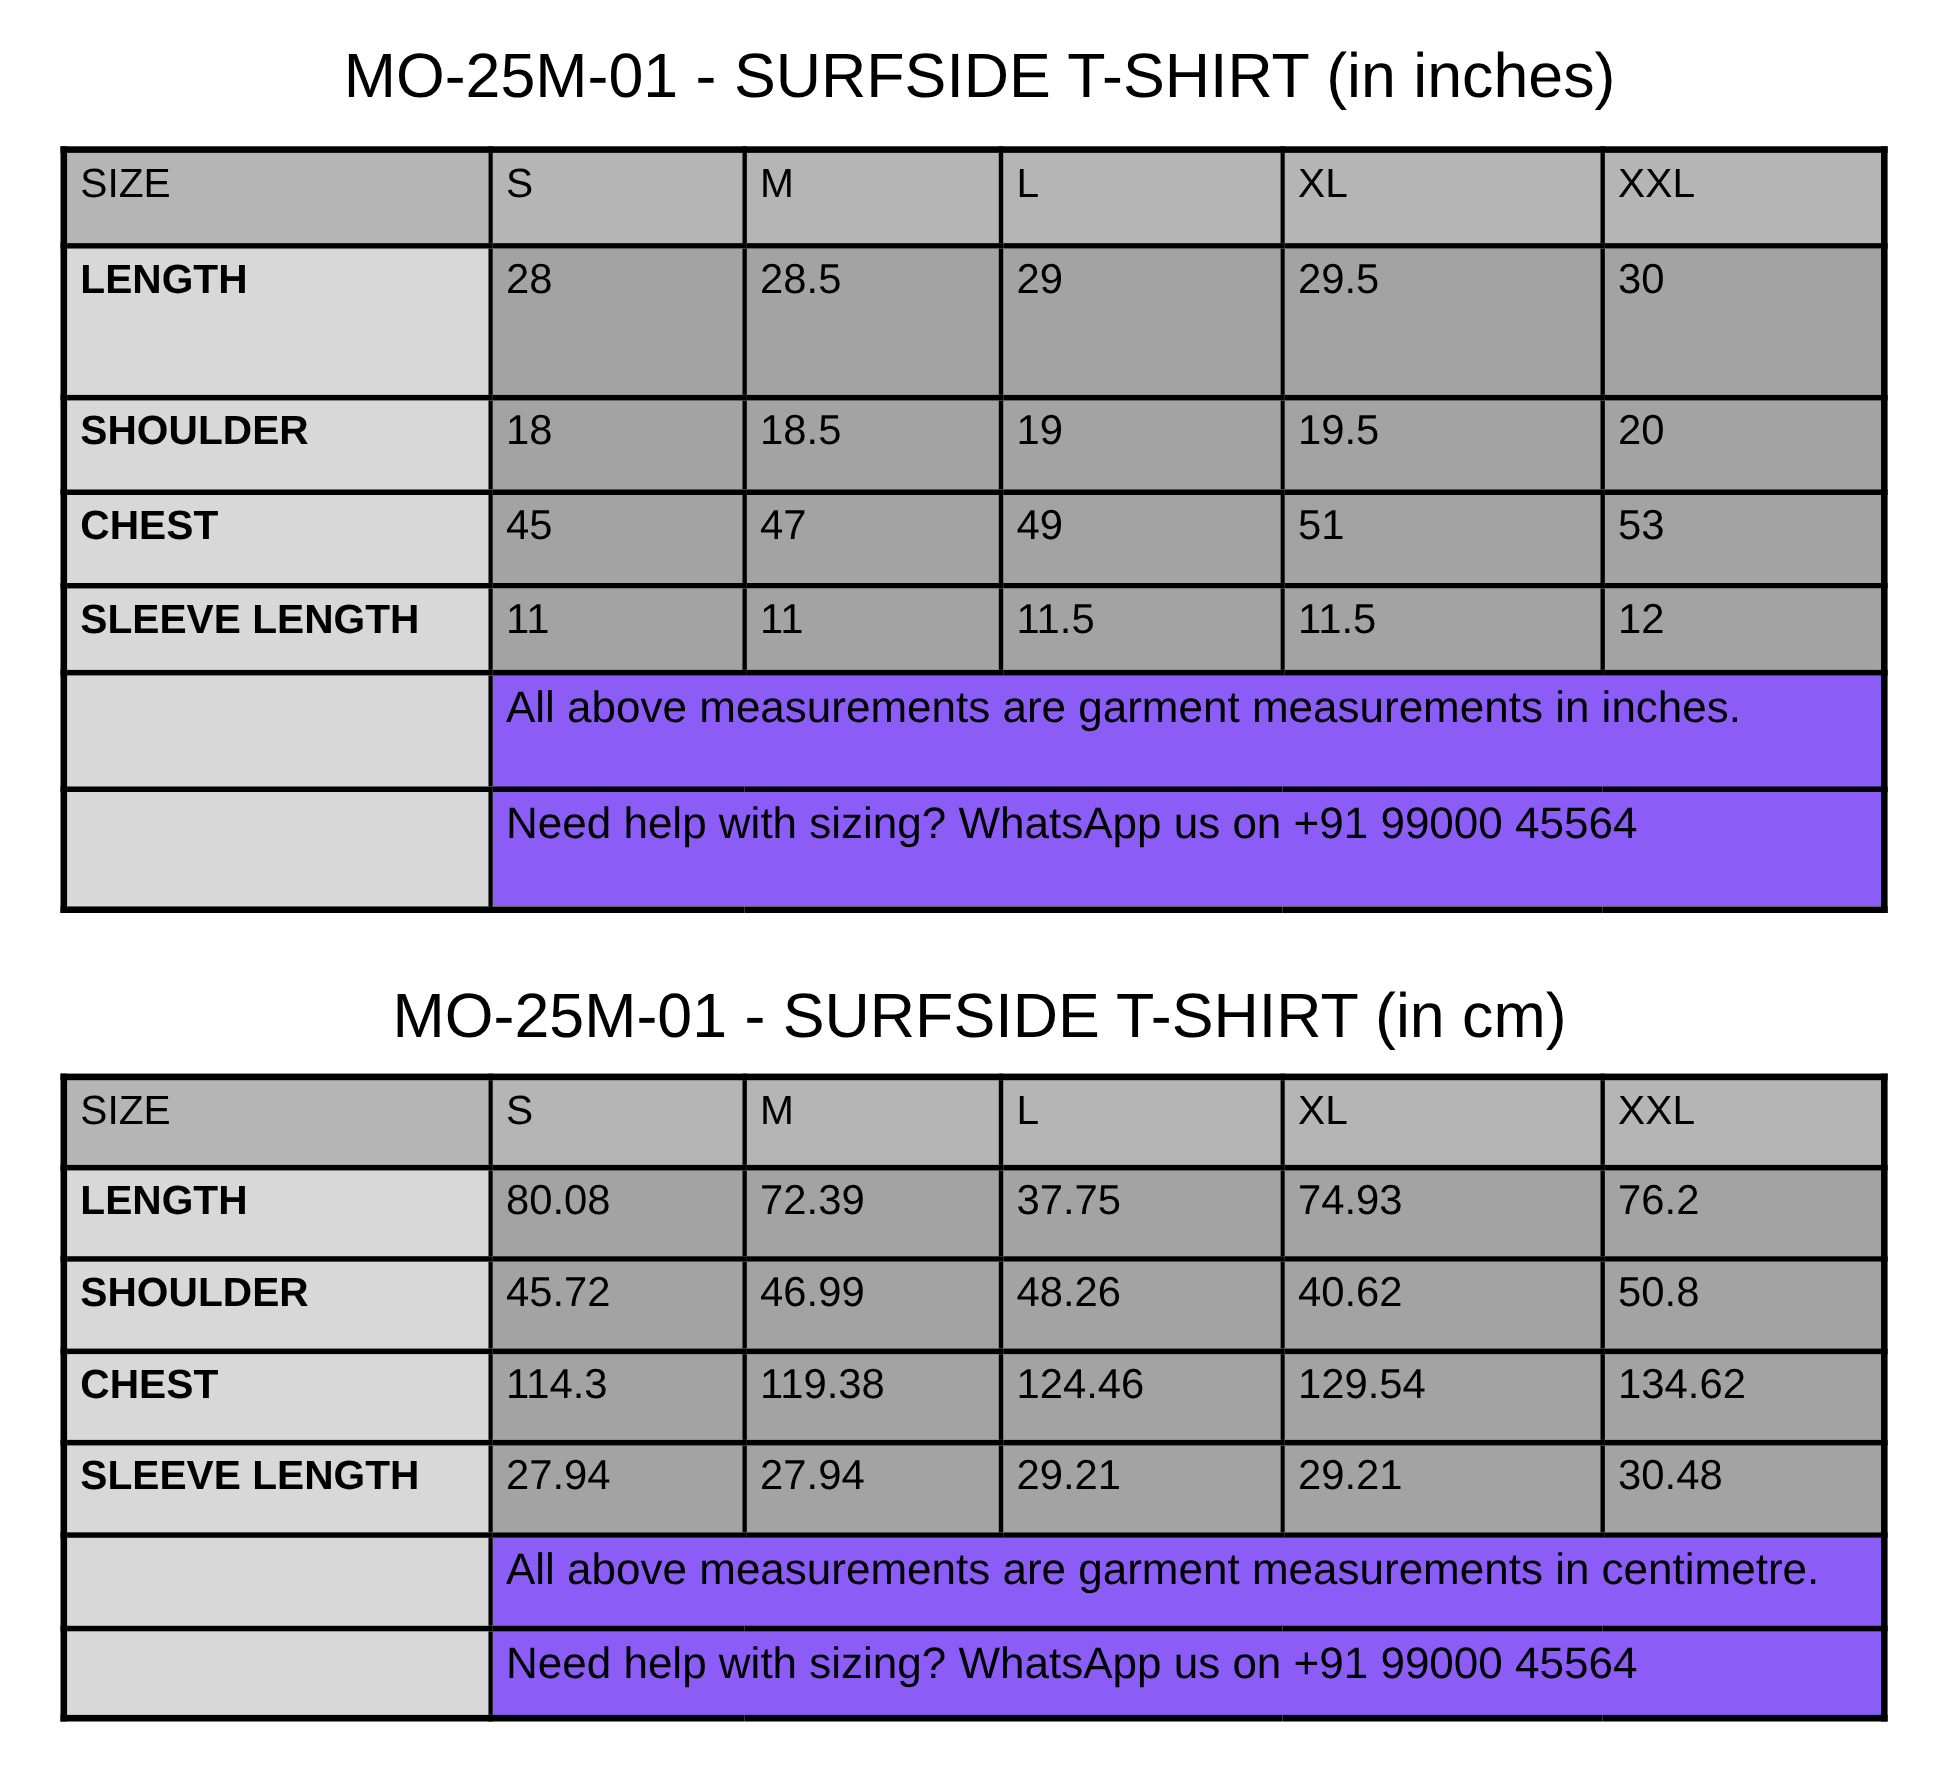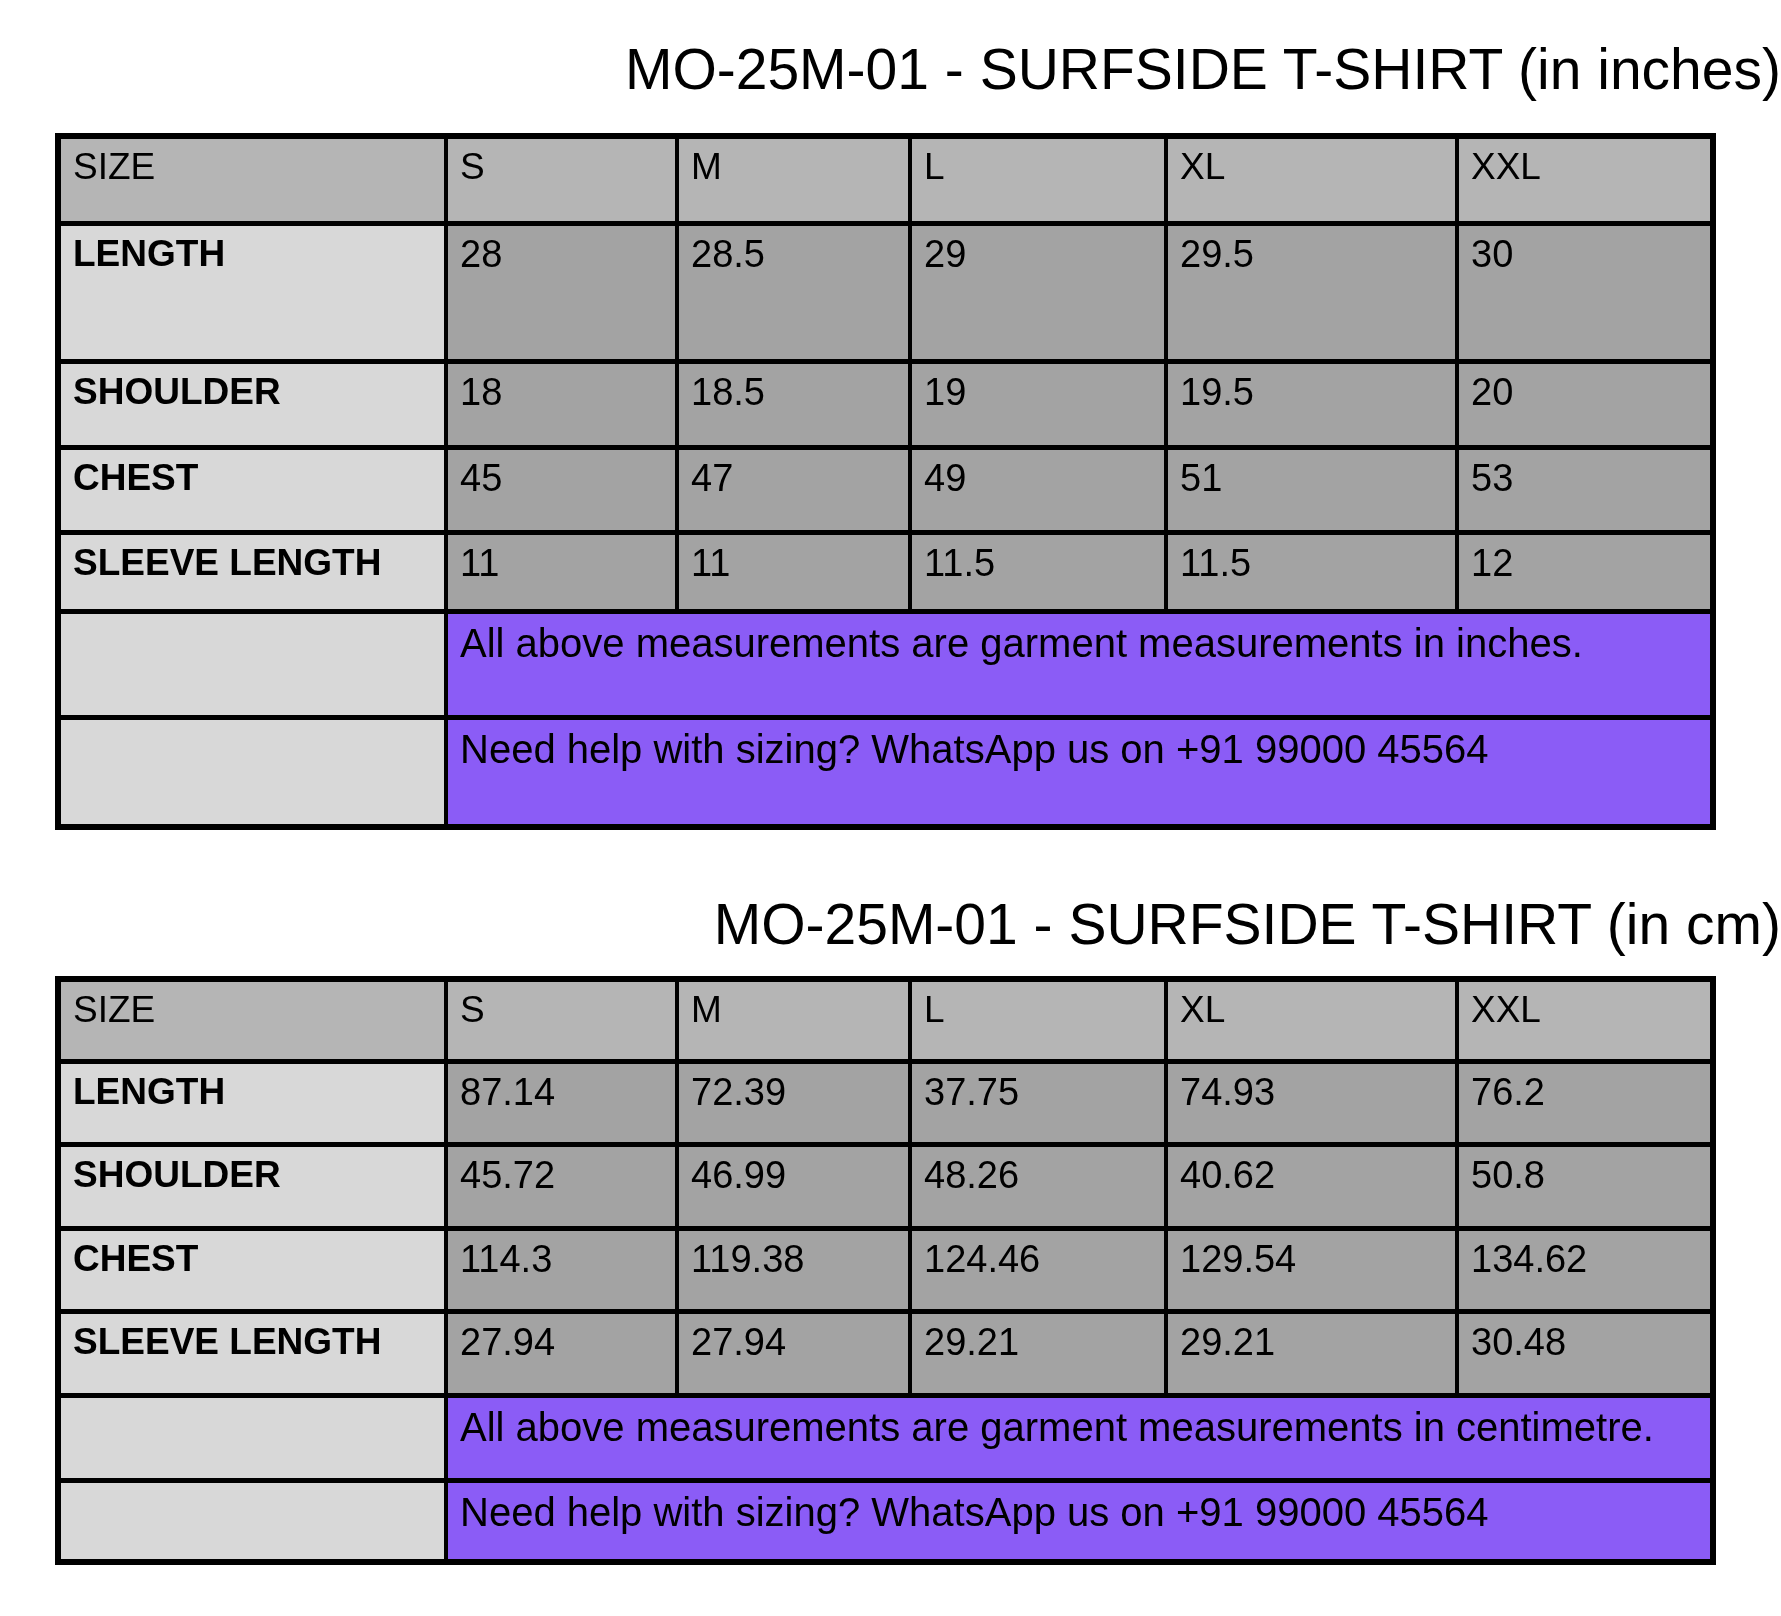--- a/index.html
+++ b/index.html
@@ -16,21 +16,21 @@
     height:1616px;
     background:var(--page_bg);
     font-family:"Liberation Sans", sans-serif;
     color:var(--text_color);
     overflow:hidden;
   }
   .chart-title{
     position:absolute;
     left:0;
     width:100%;
-    text-align:right;
+    text-align:center;
     font-size:57px;
     font-weight:400;
     line-height:1.1;
     white-space:nowrap;
   }
   .title-inches{top:38px;}
   .title-cm{top:893px;}
   table.size-table{
     position:absolute;
     left:55px;
@@ -174,21 +174,21 @@
         <th class="size-col-header">S</th>
         <th class="size-col-header">M</th>
         <th class="size-col-header">L</th>
         <th class="size-col-header">XL</th>
         <th class="size-col-header">XXL</th>
       </tr>
     </thead>
     <tbody>
       <tr class="t2-r0">
         <td class="label-cell">LENGTH</td>
-        <td class="value-cell">87.14</td>
+        <td class="value-cell">80.08</td>
         <td class="value-cell">72.39</td>
         <td class="value-cell">37.75</td>
         <td class="value-cell">74.93</td>
         <td class="value-cell">76.2</td>
       </tr>
       <tr class="t2-r1">
         <td class="label-cell">SHOULDER</td>
         <td class="value-cell">45.72</td>
         <td class="value-cell">46.99</td>
         <td class="value-cell">48.26</td>

